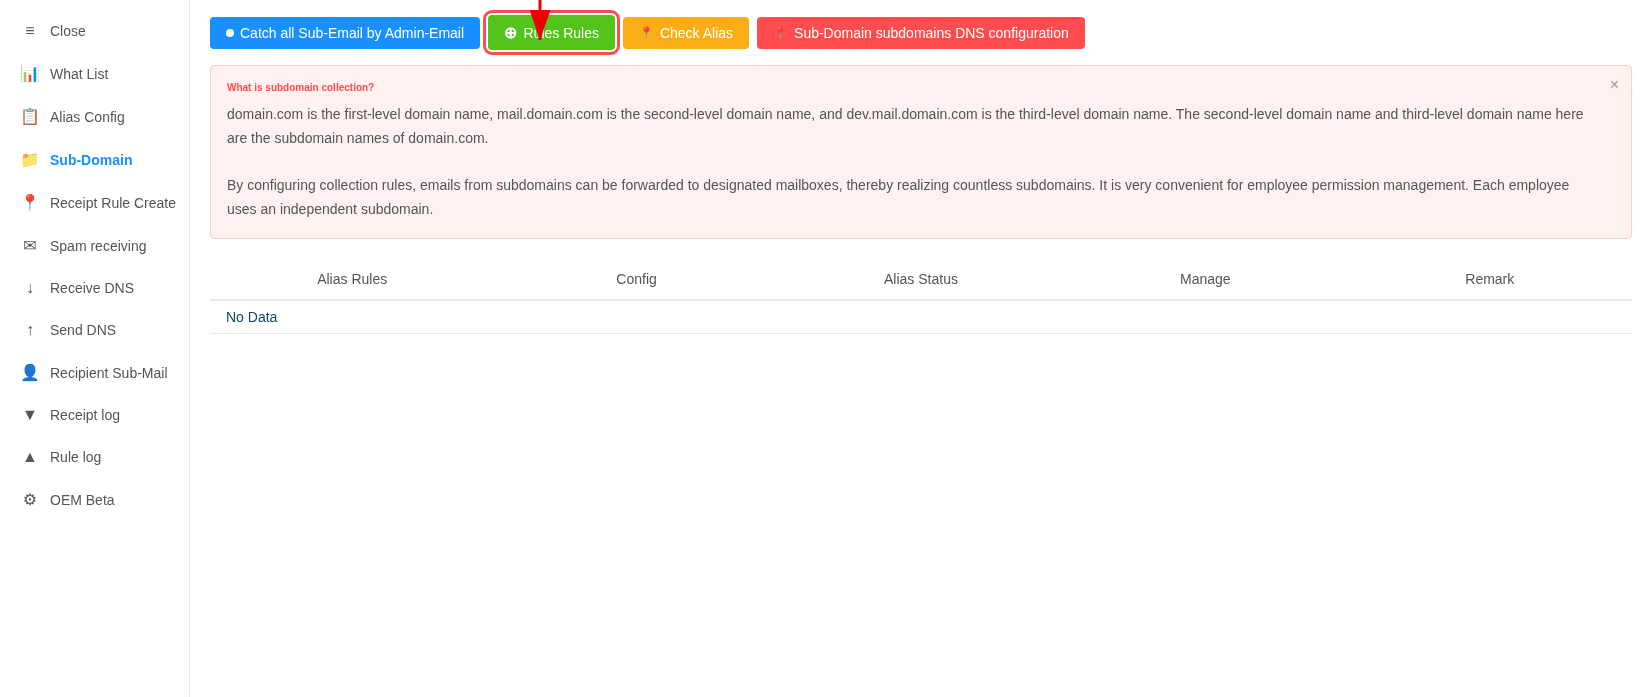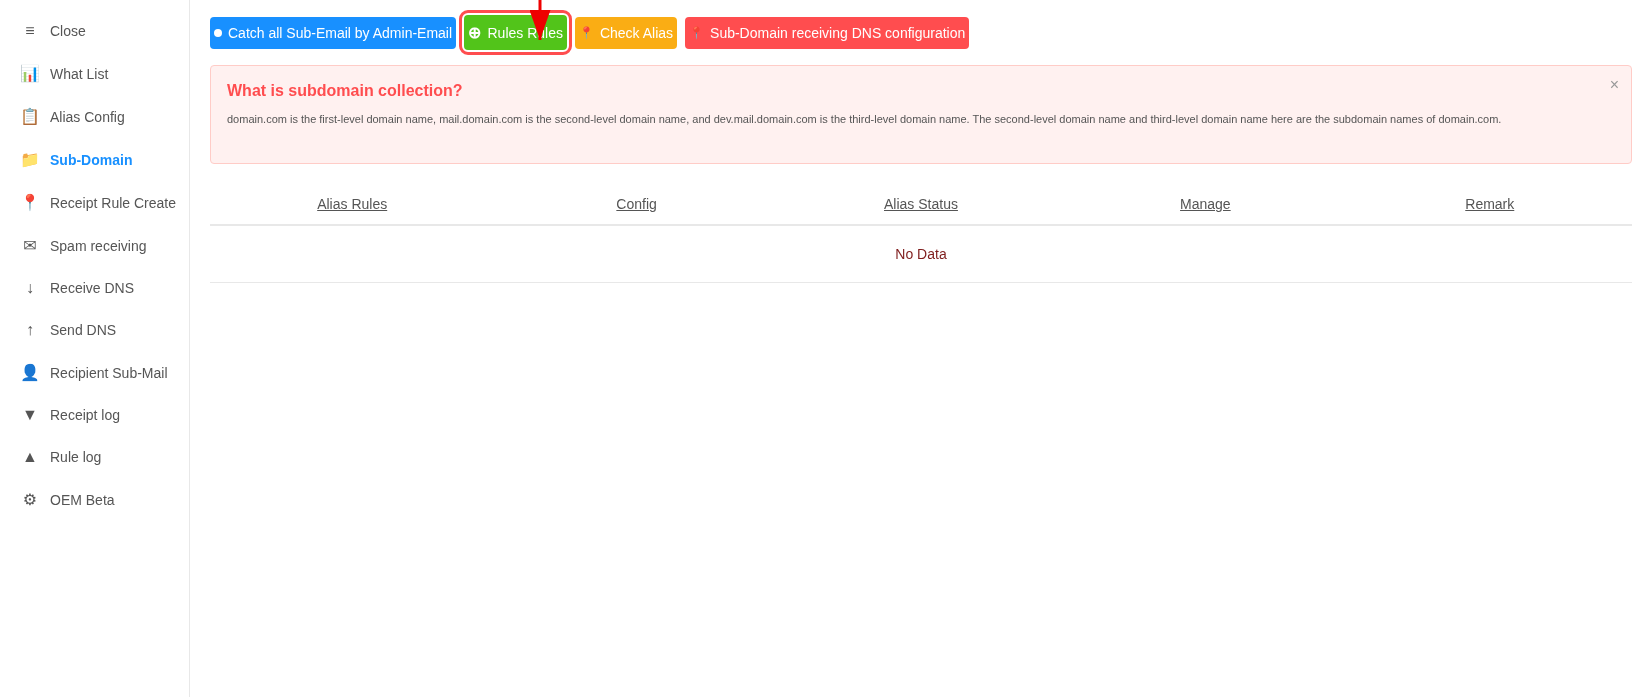--- a/index.html
+++ b/index.html
@@ -46,21 +46,21 @@
       align-items: center;
       gap: 8px;
       margin-bottom: 15px;
       flex-wrap: wrap;
     }
 
     .btn {
       display: inline-flex;
       align-items: center;
       gap: 6px;
-      padding: 8px 4px;
+      padding: 8px 16px;
       border: none;
       border-radius: 4px;
       cursor: pointer;
       font-size: 14px;
       font-weight: 500;
       white-space: nowrap;
     }
     .btn-blue { background: #1890ff; color: #fff; }
     .btn-green { background: #52c41a; color: #fff; outline: 3px solid #ff4d4f; outline-offset: 2px; }
     .btn-yellow { background: #faad14; color: #fff; }
@@ -75,25 +75,25 @@
       border: 1px solid #ffccc7;
       border-radius: 4px;
       padding: 16px 36px 16px 16px;
       margin-bottom: 20px;
       position: relative;
     }
     .info-box .title {
       color: #ff4d4f;
       font-weight: bold;
       margin-bottom: 10px;
-      font-size: 16px;
+      font-size: 10px;
     }
     .info-box .body {
       color: #555;
-      font-size: 11px;
+      font-size: 14px;
       line-height: 1.7;
     }
     .info-box .close-btn {
       position: absolute;
       top: 10px;
       right: 12px;
       cursor: pointer;
       color: #999;
       font-size: 16px;
       border: none;
@@ -112,26 +112,24 @@
     }
     thead tr {
       border-bottom: 2px solid #e8e8e8;
     }
     th {
       padding: 12px 16px;
       text-align: center;
       font-weight: 500;
       color: #555;
       font-size: 14px;
-      text-decoration: underline;
     }
     td {
-      padding: 20px 16px;
-      text-align: center;
-      color: #7f1d1d;
+      padding: 8px 16px;
+      color: #0c4a6e;
       font-size: 14px;
     }
     .no-data-row td {
       border-bottom: 1px solid #e8e8e8;
     }
 
     svg.red-arrow {
       position: absolute;
       top: -60px;
       left: 310px;
@@ -206,38 +204,39 @@
     <button class="btn btn-green">
       <span class="plus">⊕</span>
       <span>Rules Rules</span>
     </button>
     <button class="btn btn-yellow">
       <span class="pin">📍</span>
       <span>Check Alias</span>
     </button>
     <button class="btn btn-red">
       <span class="pin">📍</span>
-      <span>Sub-Domain receiving DNS configuration</span>
+      <span>Sub-Domain subdomains DNS configuration</span>
     </button>
   </div>
 
   <svg class="red-arrow" width="80" height="120" viewBox="0 0 80 120">
     <defs>
       <marker id="arrowhead" markerWidth="10" markerHeight="7" refX="10" refY="3.5" orient="auto">
         <polygon points="0 0, 10 3.5, 0 7" fill="#e00"></polygon>
       </marker>
     </defs>
     <line x1="40" y1="0" x2="40" y2="100" stroke="#e00" stroke-width="3" marker-end="url(#arrowhead)"></line>
   </svg>
 
   <div class="info-box">
     <div class="title">What is subdomain collection?</div>
     <div class="body">
       <p>domain.com is the first-level domain name, mail.domain.com is the second-level domain name, and dev.mail.domain.com is the third-level domain name. The second-level domain name and third-level domain name here are the subdomain names of domain.com.</p>
       <br>
+      <p>By configuring collection rules, emails from subdomains can be forwarded to designated mailboxes, thereby realizing countless subdomains. It is very convenient for employee permission management. Each employee uses an independent subdomain.</p>
     </div>
     <button class="close-btn">×</button>
   </div>
 
   <div class="table-container">
     <table>
       <thead>
         <tr>
           <th>Alias Rules</th>
           <th>Config</th>

